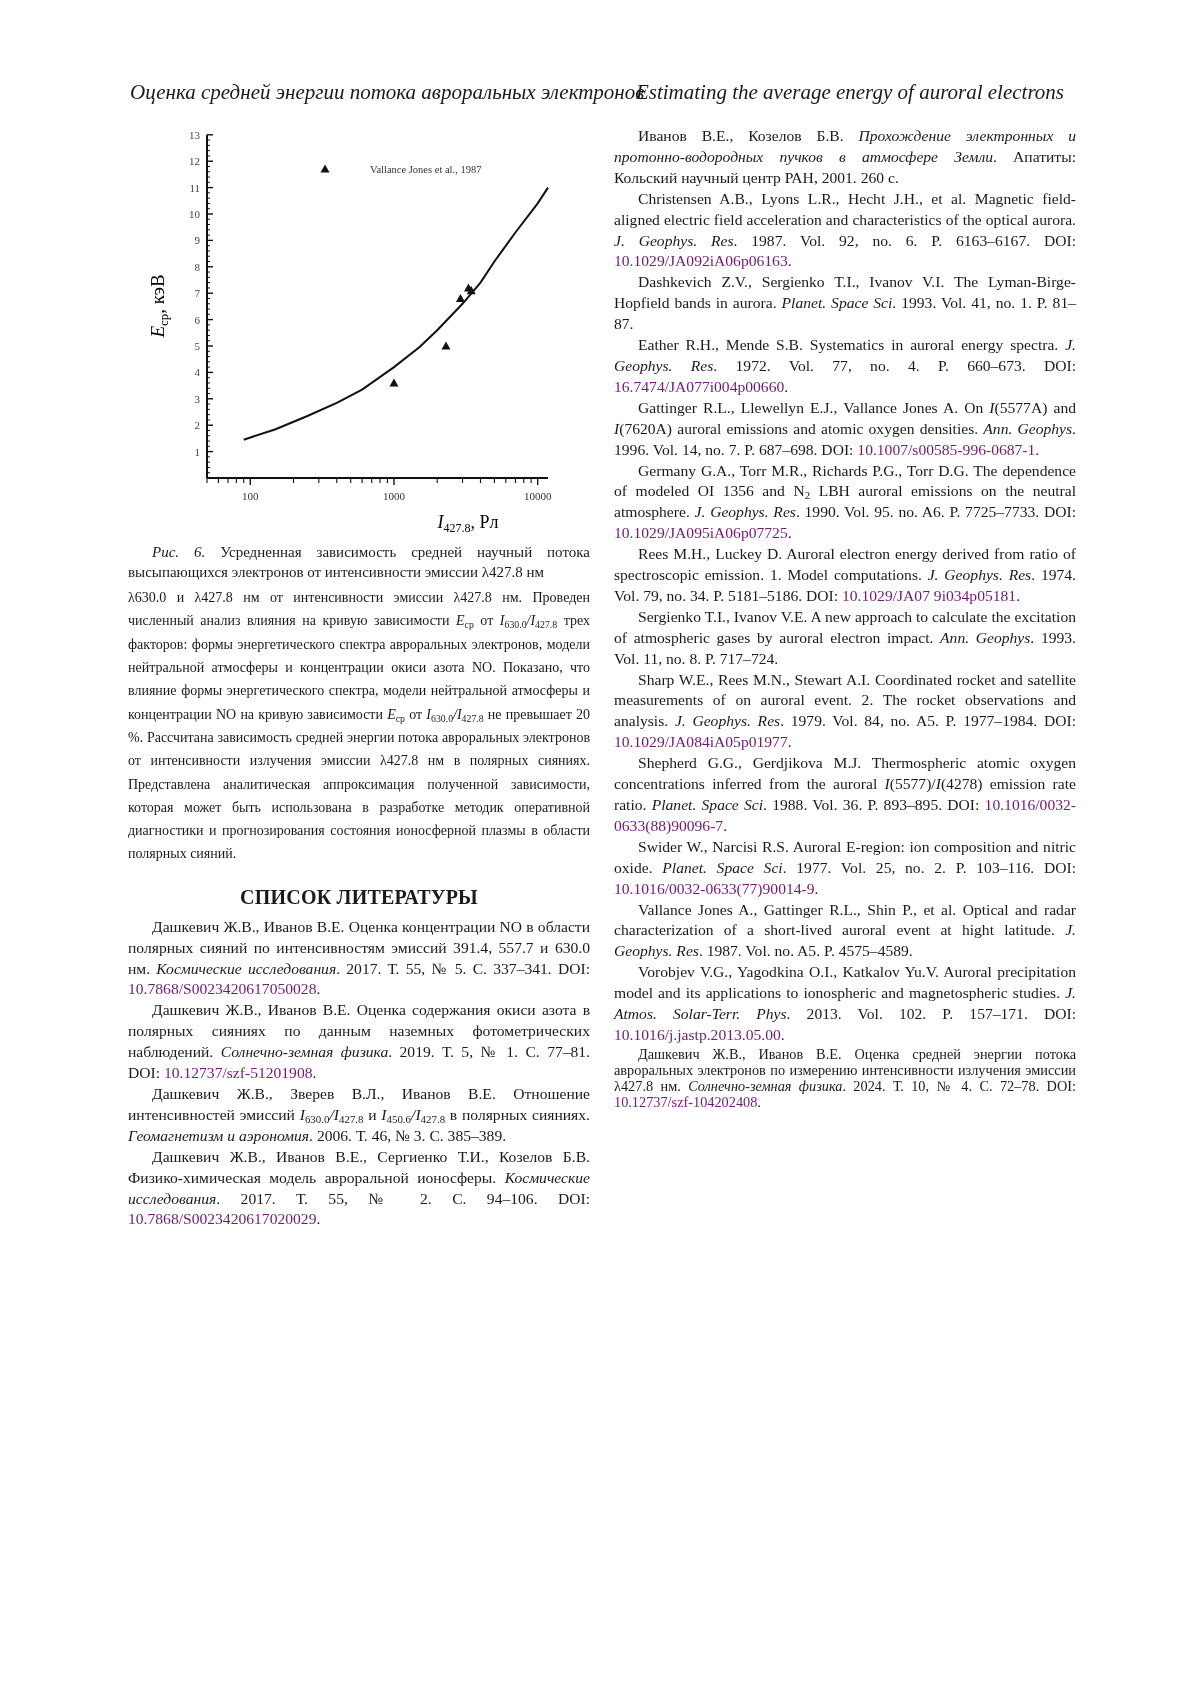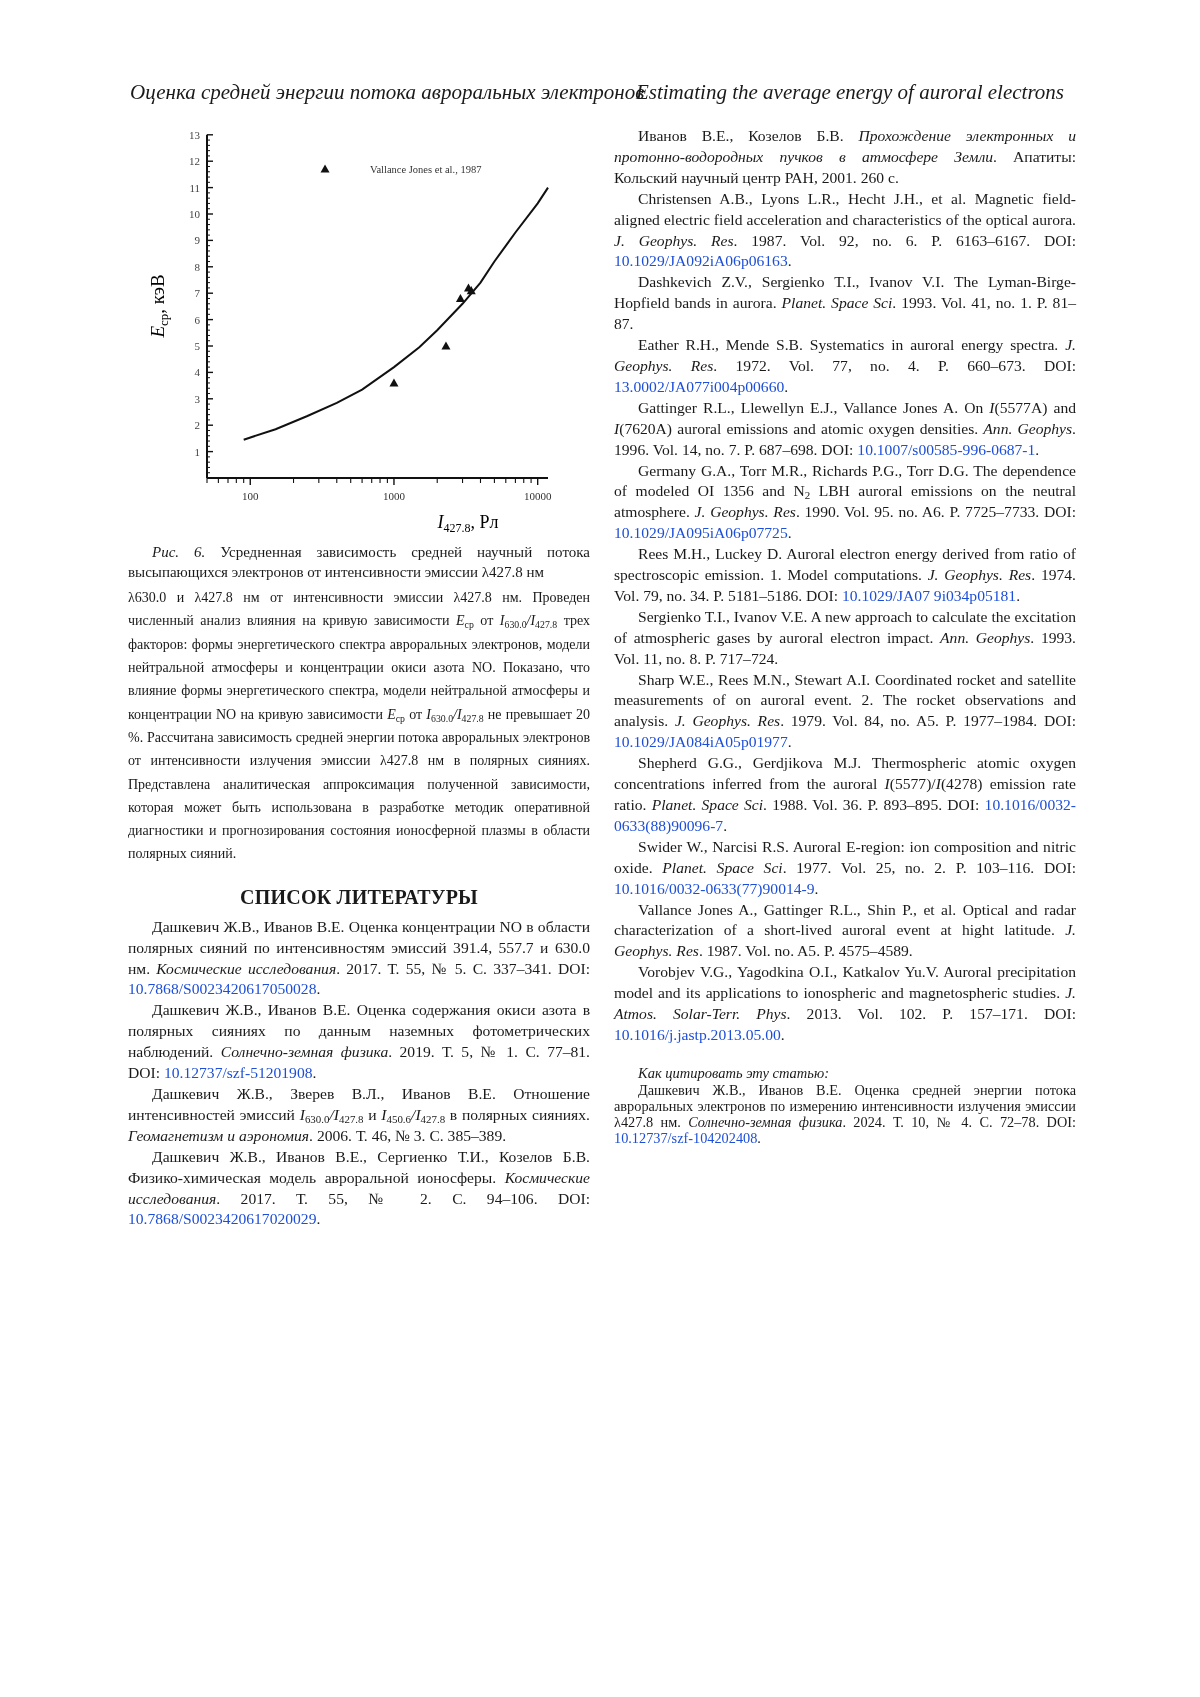--- a/index.html
+++ b/index.html
@@ -12,21 +12,21 @@
   #col-left { left: 128px; }
   #col-right { left: 614px; }
   #figure { position: relative; width: 462px; height: 412px; }
   #chart-svg { position: absolute; left: 0; top: 0; }
   .caption { font-size: 15px; line-height: 19.6px; text-align: justify; margin-top: 5px; text-indent: 24px; }
   .caption .fig-no { font-style: italic; }
   .body-text { font-size: 14px; line-height: 23.3px; text-align: justify; margin-top: 4px; }
   .refs-title { font-weight: bold; font-size: 20px; text-align: center; margin: 20px 0 8px 0; letter-spacing: 0.2px; }
   .ref { font-size: 15.6px; line-height: 20.9px; text-align: justify; text-indent: 24px; }
   .ref .it { font-style: italic; }
-  .doi { color: #1d4ed8; }
+  .doi { color: #701a75; }
   sub { font-size: 70%; vertical-align: -3px; line-height: 0; }
   .cite-title { font-style: italic; font-size: 14.5px; text-indent: 24px; margin-top: 18px; line-height: 18px; }
   .cite { font-size: 14.3px; line-height: 16px; text-align: justify; text-indent: 24px; }
   .cite .it { font-style: italic; }
   svg text { font-family: "Liberation Serif", "DejaVu Serif", serif; }
 </style>
 </head>
 <body>
 
 <div class="running-head" id="rh-left">Оценка средней энергии потока авроральных электронов</div>
@@ -175,26 +175,25 @@
   <div class="ref"><span>Дашкевич Ж.В., Иванов В.Е. Оценка концентрации NO в области полярных сияний по интенсивностям эмиссий 391.4, 557.7 и 630.0 нм. </span><span class="it">Космические исследования</span><span>. 2017. Т. 55, № 5. С. 337–341. DOI: </span><span class="doi">10.7868/S0023420617050028</span><span>.</span></div>
   <div class="ref"><span>Дашкевич Ж.В., Иванов В.Е. Оценка содержания окиси азота в полярных сияниях по данным наземных фотометрических наблюдений. </span><span class="it">Солнечно-земная физика</span><span>. 2019. Т. 5, № 1. С. 77–81. DOI: </span><span class="doi">10.12737/szf-51201908</span><span>.</span></div>
   <div class="ref"><span>Дашкевич Ж.В., Зверев В.Л., Иванов В.Е. Отношение интенсивностей эмиссий </span><i>I</i><sub>630.0</sub><i>/</i><i>I</i><sub>427.8</sub><span> и </span><i>I</i><sub>450.6</sub><i>/</i><i>I</i><sub>427.8</sub><span> в полярных сияниях. </span><span class="it">Геомагнетизм и аэрономия</span><span>. 2006. Т. 46, № 3. С. 385–389.</span></div>
   <div class="ref"><span>Дашкевич Ж.В., Иванов В.Е., Сергиенко Т.И., Козелов Б.В. Физико-химическая модель авроральной ионосферы. </span><span class="it">Космические исследования</span><span>. 2017. Т. 55, № 2. С. 94–106. DOI: </span><span class="doi">10.7868/S0023420617020029</span><span>.</span></div>
 </div>
 
 <div class="col" id="col-right">
   <div class="ref"><span>Иванов В.Е., Козелов Б.В. </span><span class="it">Прохождение электронных и протонно-водородных пучков в атмосфере Земли</span><span>. Апатиты: Кольский научный центр РАН, 2001. 260 с.</span></div>
   <div class="ref"><span>Christensen A.B., Lyons L.R., Hecht J.H., et al. Magnetic field-aligned electric field acceleration and characteristics of the optical aurora. </span><span class="it">J. Geophys. Res</span><span>. 1987. Vol. 92, no. 6. P. 6163–6167. DOI: </span><span class="doi">10.1029/JA092iA06p06163</span><span>.</span></div>
   <div class="ref"><span>Dashkevich Z.V., Sergienko T.I., Ivanov V.I. The Lyman-Birge-Hopfield bands in aurora. </span><span class="it">Planet. Space Sci</span><span>. 1993. Vol. 41, no. 1. P. 81–87.</span></div>
-  <div class="ref"><span>Eather R.H., Mende S.B. Systematics in auroral energy spectra. </span><span class="it">J. Geophys. Res</span><span>. 1972. Vol. 77, no. 4. P. 660–673. DOI: </span><span class="doi">13.0002/JA077i004p00660</span><span>.</span></div>
+  <div class="ref"><span>Eather R.H., Mende S.B. Systematics in auroral energy spectra. </span><span class="it">J. Geophys. Res</span><span>. 1972. Vol. 77, no. 4. P. 660–673. DOI: </span><span class="doi">16.7474/JA077i004p00660</span><span>.</span></div>
   <div class="ref"><span>Gattinger R.L., Llewellyn E.J., Vallance Jones A. On </span><i>I</i><span>(5577A) and </span><i>I</i><span>(7620A) auroral emissions and atomic oxygen densities. </span><span class="it">Ann. Geophys</span><span>. 1996. Vol. 14, no. 7. P. 687–698. DOI: </span><span class="doi">10.1007/s00585-996-0687-1</span><span>.</span></div>
   <div class="ref"><span>Germany G.A., Torr M.R., Richards P.G., Torr D.G. The dependence of modeled OI 1356 and N</span><sub>2</sub><span> LBH auroral emissions on the neutral atmosphere. </span><span class="it">J. Geophys. Res</span><span>. 1990. Vol. 95. no. A6. P. 7725–7733. DOI: </span><span class="doi">10.1029/JA095iA06p07725</span><span>.</span></div>
   <div class="ref"><span>Rees M.H., Luckey D. Auroral electron energy derived from ratio of spectroscopic emission. 1. Model computations. </span><span class="it">J. Geophys. Res</span><span>. 1974. Vol. 79, no. 34. P. 5181–5186. DOI: </span><span class="doi">10.1029/JA07 9i034p05181</span><span>.</span></div>
   <div class="ref"><span>Sergienko T.I., Ivanov V.E. A new approach to calculate the excitation of atmospheric gases by auroral electron impact. </span><span class="it">Ann. Geophys</span><span>. 1993. Vol. 11, no. 8. P. 717–724.</span></div>
   <div class="ref"><span>Sharp W.E., Rees M.N., Stewart A.I. Coordinated rocket and satellite measurements of on auroral event. 2. The rocket observations and analysis. </span><span class="it">J. Geophys. Res</span><span>. 1979. Vol. 84, no. A5. P. 1977–1984. DOI: </span><span class="doi">10.1029/JA084iA05p01977</span><span>.</span></div>
   <div class="ref"><span>Shepherd G.G., Gerdjikova M.J. Thermospheric atomic oxygen concentrations inferred from the auroral </span><i>I</i><span>(5577)/</span><i>I</i><span>(4278) emission rate ratio. </span><span class="it">Planet. Space Sci</span><span>. 1988. Vol. 36. P. 893–895. DOI: </span><span class="doi">10.1016/0032-0633(88)90096-7</span><span>.</span></div>
   <div class="ref"><span>Swider W., Narcisi R.S. Auroral E-region: ion composition and nitric oxide. </span><span class="it">Planet. Space Sci</span><span>. 1977. Vol. 25, no. 2. P. 103–116. DOI: </span><span class="doi">10.1016/0032-0633(77)90014-9</span><span>.</span></div>
   <div class="ref"><span>Vallance Jones A., Gattinger R.L., Shin P., et al. Optical and radar characterization of a short-lived auroral event at hight latitude. </span><span class="it">J. Geophys. Res</span><span>. 1987. Vol. no. A5. P. 4575–4589.</span></div>
   <div class="ref"><span>Vorobjev V.G., Yagodkina O.I., Katkalov Yu.V. Auroral precipitation model and its applications to ionospheric and magnetospheric studies. </span><span class="it">J. Atmos. Solar-Terr. Phys</span><span>. 2013. Vol. 102. P. 157–171. DOI: </span><span class="doi">10.1016/j.jastp.2013.05.00</span><span>.</span></div>
 
-  <div class="cite-title">Как цитировать эту статью:</div>
   <div class="cite"><span>Дашкевич Ж.В., Иванов В.Е. Оценка средней энергии потока авроральных электронов по измерению интенсивности излучения эмиссии  λ427.8 нм. </span><span class="it">Солнечно-земная физика</span><span>. 2024. Т. 10, № 4. С. 72–78. DOI: </span><span class="doi">10.12737/szf-104202408</span><span>.</span></div>
 </div>
 
 </body></html>

